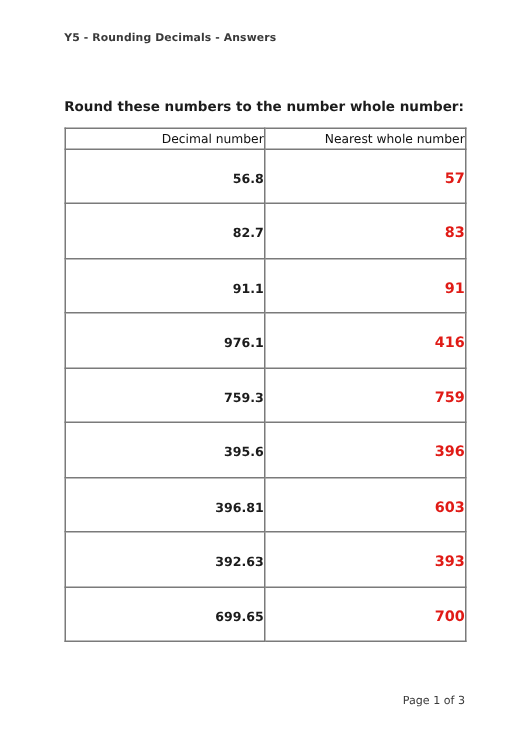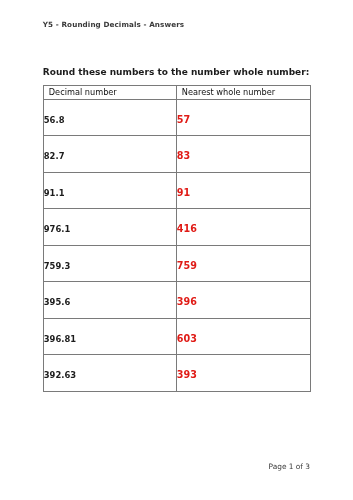--- a/index.html
+++ b/index.html
@@ -28,26 +28,26 @@
     font-size:9px;font-weight:700;color:#1c1c1c;white-space:nowrap;
   }
   table.grid{
     position:absolute;left:42.8px;top:85.2px;
     width:267px;border-collapse:collapse;table-layout:fixed;
   }
   table.grid td,table.grid th{
     border:0.8px solid #7a7a7a;padding:0;margin:0;
   }
   table.grid th{
-    height:12.6px;text-align:left;padding-left:5px;
+    height:12.6px;text-align:right;padding-left:5px;
     font-family:"DejaVu Sans", sans-serif;
     font-size:8.2px;font-weight:400;color:#111;
   }
   table.grid td{
-    height:35.5px;text-align:left;vertical-align:middle;
+    height:35.5px;text-align:right;vertical-align:middle;
   }
   .col1{width:133px;}
   .col2{width:134px;}
   .dec{font-family:"DejaVu Sans", sans-serif;font-size:8.4px;font-weight:700;color:#1c1c1c;}
   .ans{font-family:"DejaVu Sans", sans-serif;font-size:9.6px;font-weight:700;color:#e01b16;}
   .footer{
     position:absolute;right:43px;top:462px;
     font-family:"DejaVu Sans", sans-serif;
     font-size:7.4px;font-weight:400;color:#3a3a3a;white-space:nowrap;
   }
@@ -99,18 +99,22 @@
           <td><span class="ans">396</span></td>
         </tr>
         <tr>
           <td><span class="dec">396.81</span></td>
           <td><span class="ans">603</span></td>
         </tr>
         <tr>
           <td><span class="dec">392.63</span></td>
           <td><span class="ans">393</span></td>
         </tr>
+        <tr>
+          <td><span class="dec">699.65</span></td>
+          <td><span class="ans">700</span></td>
+        </tr>
       </tbody>
   </table>
 
   <div class="footer">Page 1 of 3</div>
 
 </div>
 
 </body></html>

